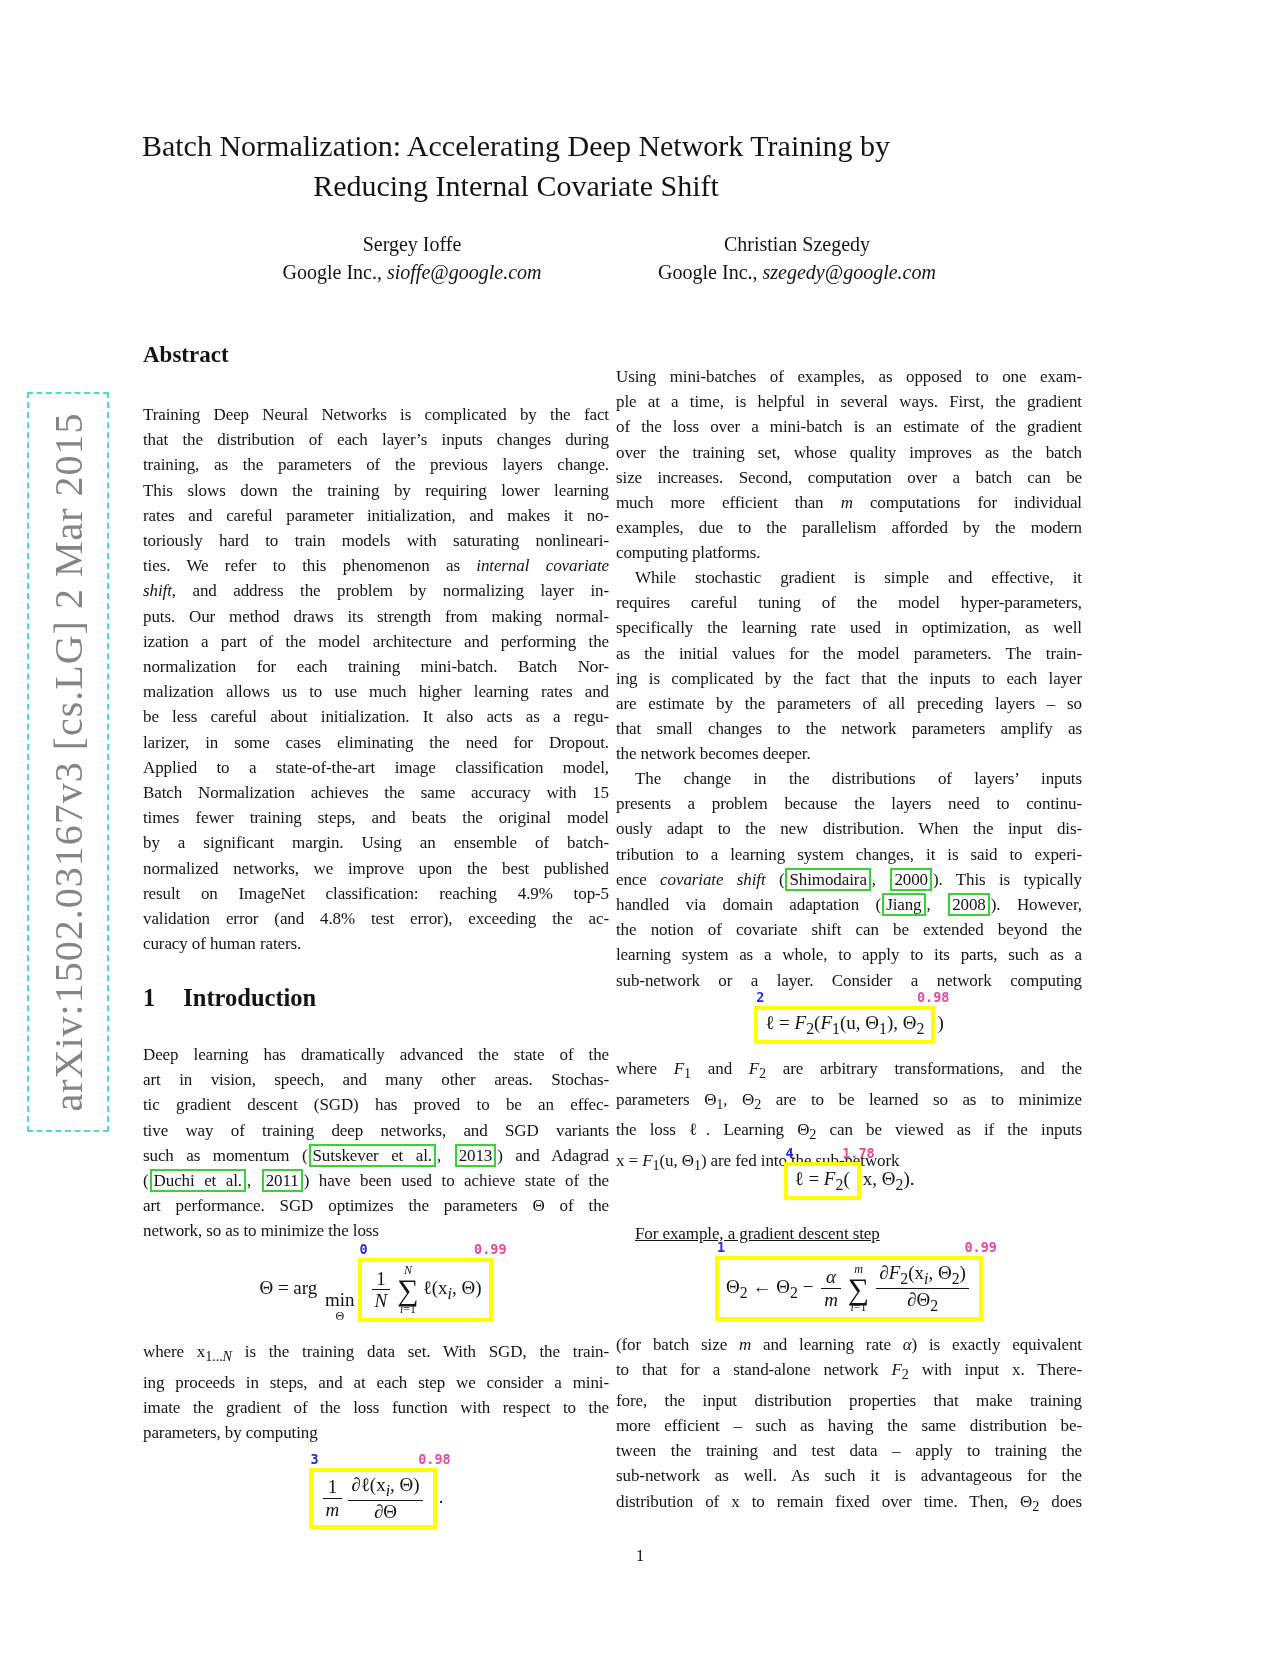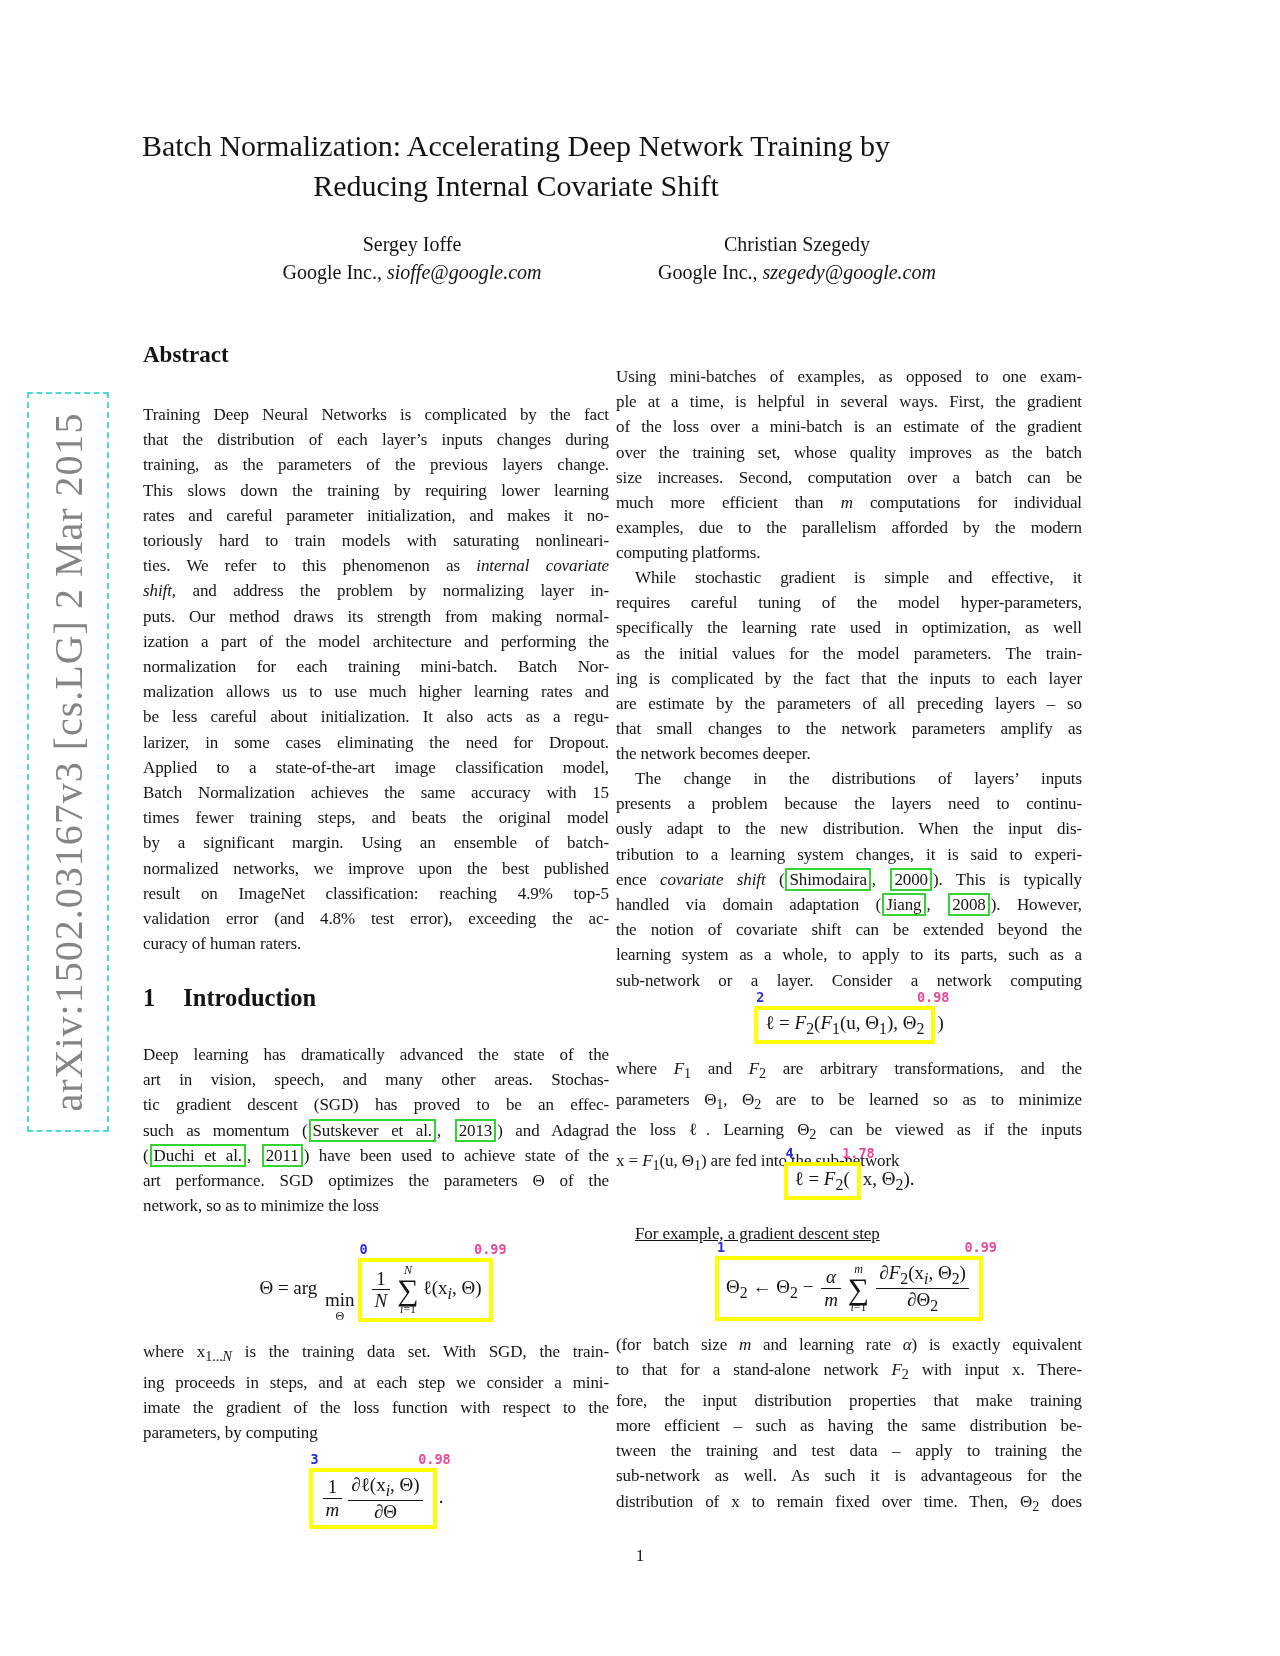--- a/index.html
+++ b/index.html
@@ -127,20 +127,21 @@
     <div class="tline end">curacy of human raters.</div>
   </div>
 
 <div class="abs h-section">
   <span>1</span><span class="sec-title">Introduction</span>
 </div>
 <div id="intro-par" class="abs col lcol">
     <div class="tline">Deep learning has dramatically advanced the state of the</div>
     <div class="tline">art in vision, speech, and many other areas. Stochas-</div>
     <div class="tline">tic gradient descent (SGD) has proved to be an effec-</div>
+    <div class="tline">tive way of training deep networks, and SGD variants</div>
     <div class="tline">such as momentum (<span class="gb">Sutskever et al.</span>, <span class="gb">2013</span>) and Adagrad</div>
     <div class="tline">(<span class="gb">Duchi et al.</span>, <span class="gb">2011</span>) have been used to achieve state of the</div>
     <div class="tline">art performance. SGD optimizes the parameters Θ of the</div>
     <div class="tline end">network, so as to minimize the loss</div>
   </div>
 
 <div id="eq0row" class="abs eqrow lcol">Θ = arg <span class="opstack">
       <span class="opname">min</span>
       <span class="oplim">Θ</span>
     </span><span class="det"><span class="frac"><span class="num">1</span><span class="den"><i>N</i></span></span><span class="sumstack">

